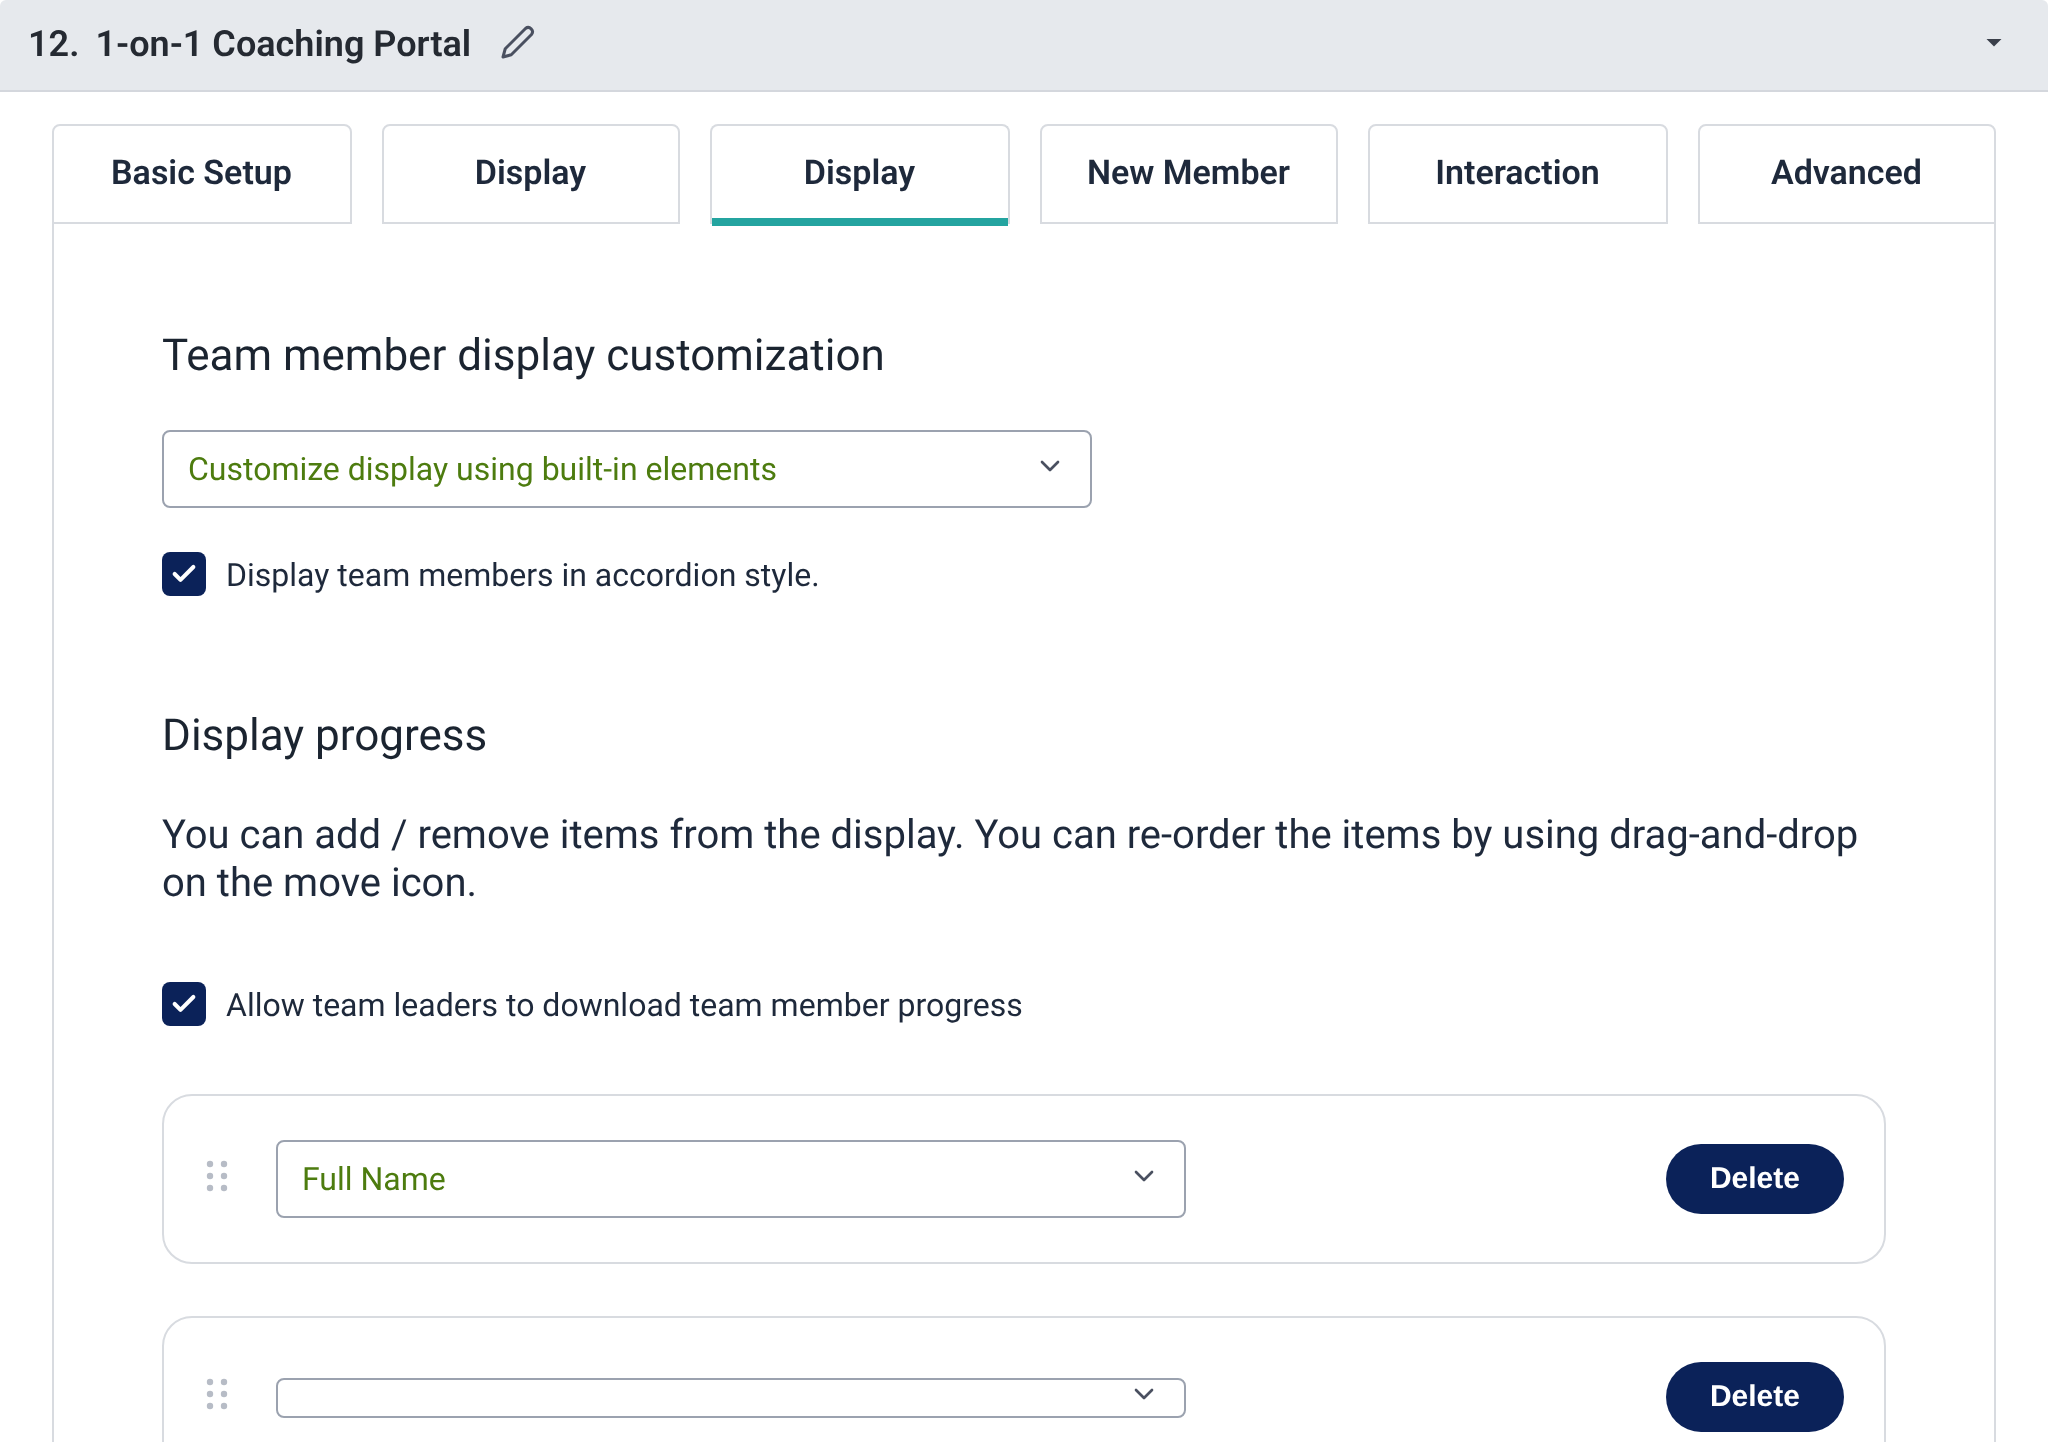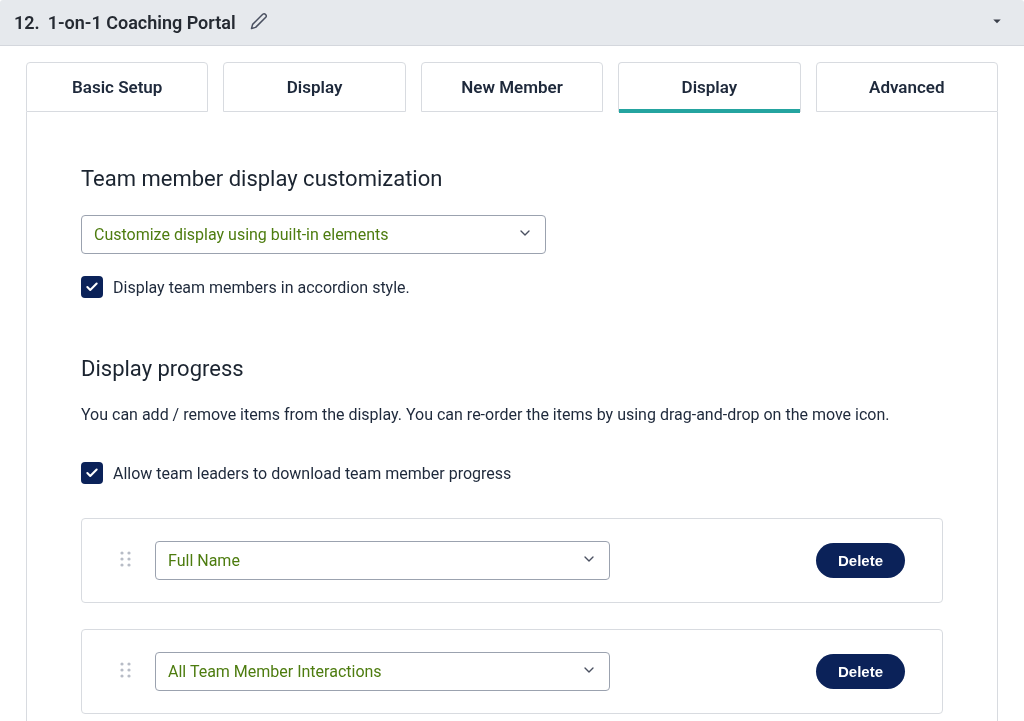--- a/index.html
+++ b/index.html
@@ -129,34 +129,34 @@
       cursor: pointer;
       flex-shrink: 0;
     }
     .checkbox svg { color: #ffffff; }
     .checkbox-label {
       font-size: 16px;
       color: #1e293b;
     }
     .section-gap { height: 58px; }
     .description {
-      font-size: 16px;
+      font-size: 20px;
       color: #1e293b;
       margin-bottom: 0;
     }
     .elements-list {
       margin-top: 34px;
       display: flex;
       flex-direction: column;
       gap: 26px;
     }
     .element-card {
       border: 1px solid #d8dbe0;
-      border-radius: 4px;
-      padding: 22px 37px;
+      border-radius: 15px;
+      padding: 22px 20px;
       display: flex;
       align-items: center;
       gap: 22px;
     }
     .drag-handle {
       color: #b7bcc6;
       cursor: grab;
       flex-shrink: 0;
     }
     .spacer { flex: 1; }
@@ -189,22 +189,23 @@
       <path d="M7 10l5 5 5-5z"></path>
     </svg>
   </span>
 </div>
 
 <div class="content-wrap">
 
   <div class="tabs">
     <div class="tab">Basic Setup</div>
     <div class="tab">Display</div>
+    <div class="tab active">Display</div>
     <div class="tab">New Member</div>
-    <div class="tab active">Display</div>
+    <div class="tab">Interaction</div>
     <div class="tab">Advanced</div>
   </div>
 
   <div class="panel-body">
 
     <h2 class="section-title">Team member display customization</h2>
 
     <div class="select">
       <span>Customize display using built-in elements</span>
       <span class="chev">
@@ -268,21 +269,20 @@
           <svg width="14" height="18" viewBox="0 0 14 18" fill="currentColor">
             <circle cx="3" cy="3" r="1.6"></circle>
               <circle cx="10" cy="3" r="1.6"></circle>
             <circle cx="3" cy="9" r="1.6"></circle>
               <circle cx="10" cy="9" r="1.6"></circle>
             <circle cx="3" cy="15" r="1.6"></circle>
               <circle cx="10" cy="15" r="1.6"></circle>
           </svg>
         </span>
         <div class="select small">
-          <span>All Team Member Interactions</span>
           <span class="chev">
             <svg width="16" height="16" viewBox="0 0 24 24" fill="none" stroke="currentColor" stroke-width="2" stroke-linecap="round" stroke-linejoin="round">
               <polyline points="6 9 12 15 18 9"></polyline>
             </svg>
           </span>
         </div>
         <div class="spacer"></div>
         <button class="delete-btn">Delete</button>
       </div>
 

